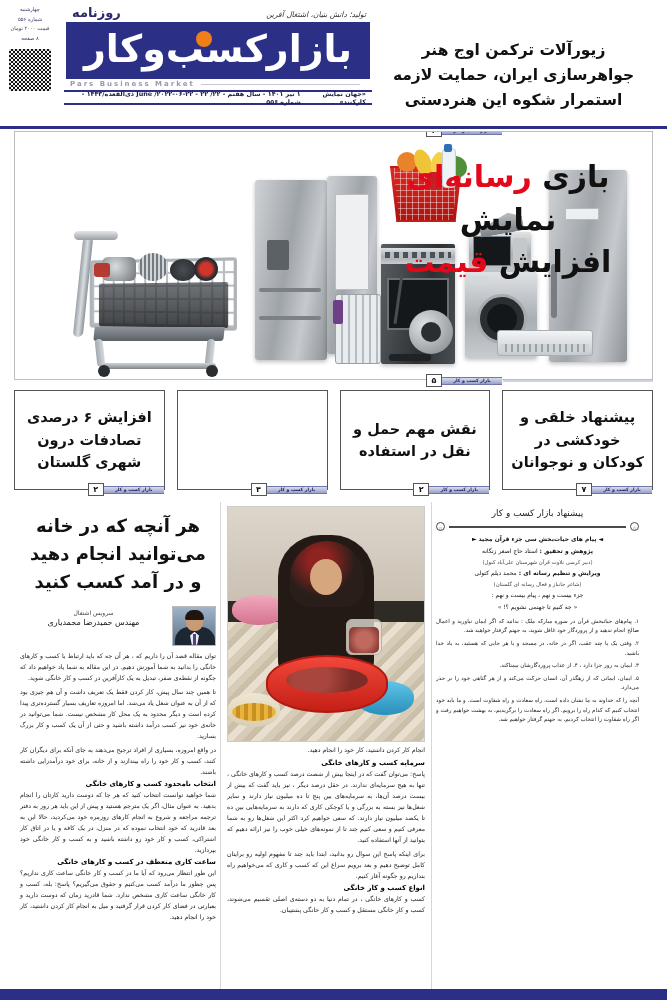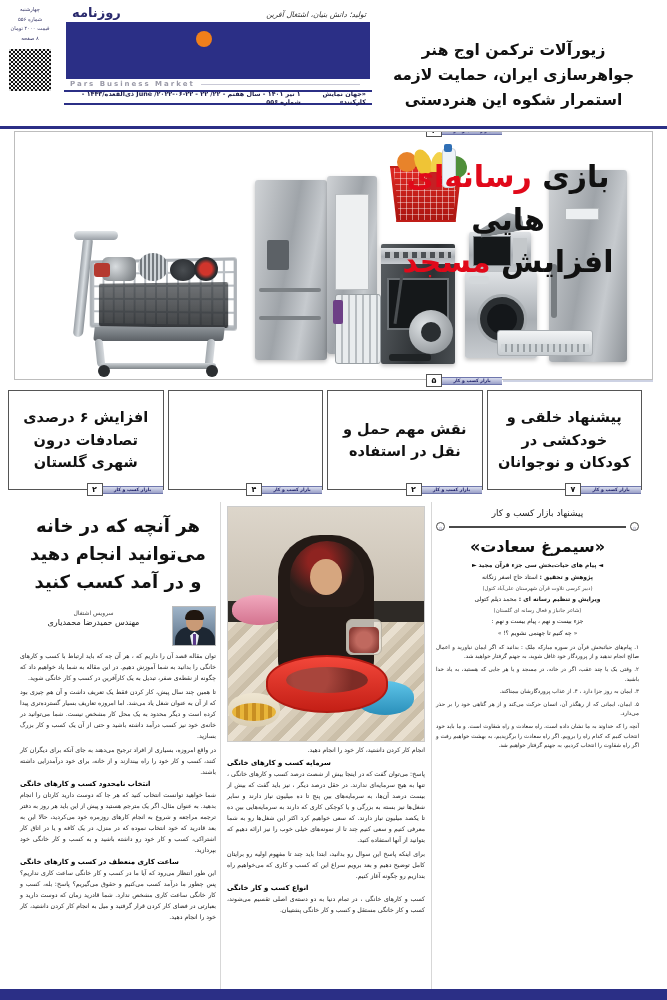--- a/index.html
+++ b/index.html
@@ -116,21 +116,21 @@
   .ap{ position:absolute; }
   .fridge{
     background:linear-gradient(100deg,#cfd2d5,#9fa4a9 45%,#c6cace 70%,#8d9297);
     border-radius:3px; box-shadow:inset 0 0 0 1px #8a8f94;
   }
   .dark{ background:linear-gradient(100deg,#5a5f63,#2d3134 60%,#4a4f53); }
   .metal{ background:linear-gradient(180deg,#dfe2e5,#a9aeb3 55%,#c8ccd0); }
   .shadow-b{ box-shadow:0 2px 4px rgba(0,0,0,.25); }
 
   
-  .boxrow{ position:absolute; left:8px; top:390px; width:639px; height:108px; display:flex; flex-direction:row-reverse; gap:4px;}
+  .boxrow{ position:absolute; left:14px; top:390px; width:639px; height:108px; display:flex; flex-direction:row-reverse; gap:12px;}
   .hbox{
     position:relative; width:155.5px; height:100px; border:1px solid #555; background:#fff;
     display:flex; align-items:center; justify-content:center; padding:6px 8px;
   }
   .hbox p{
     font-size:14.5px; font-weight:bold; line-height:1.55; text-align:center; color:#111;
   }
 
   
   .bottom{ position:absolute; left:14px; top:502px; width:639px; height:487px; display:flex; flex-direction:row-reverse; }
@@ -193,21 +193,21 @@
   .ph-bowl-yel{ position:absolute; left:0px; bottom:14px; width:52px; height:34px;
     background:linear-gradient(#efe6d2,#d9cdb2); border-radius:50%/46%; }
   .ph-yel-in{ position:absolute; left:4px; bottom:20px; width:44px; height:18px;
     background:repeating-linear-gradient(90deg,#e8b53a 0 4px,#c98f22 4px 8px); border-radius:50%; }
   .ph-jar{ position:absolute; left:118px; top:112px; width:36px; height:36px;
     background:rgba(230,225,215,.78); border:1px solid #b9b2a4; border-radius:6px; }
   .ph-jar-in{ position:absolute; left:121px; top:120px; width:30px; height:26px;
     background:radial-gradient(circle,#c0695f 0 40%,#8d3f38 80%); border-radius:5px; }
 
   .cap{ font-size:6.2px; line-height:1.75; text-align:justify; color:#1a1a1a; padding-top:3px; }
-  .bold-sub{ font-size:7px; font-weight:bold; color:#000; padding:3px 0 1px; text-align:left; }
+  .bold-sub{ font-size:7px; font-weight:bold; color:#000; padding:3px 0 1px; text-align:right; }
   .body-txt{ font-size:6.2px; line-height:1.78; text-align:justify; color:#1a1a1a; }
   .tiny{ font-size:5.6px; line-height:1.72; text-align:justify; color:#1a1a1a; }
   .attr{ font-size:6px; line-height:1.95; text-align:center; color:#111; }
   .attr b{ font-weight:bold; }
   .attr .par{ color:#444; font-size:5.4px; }
   .bullet{ font-size:6px; text-align:center; color:#111; font-weight:bold; }
 
   
   .footer{ position:absolute; left:0; bottom:0; width:667px; height:11px; background:#2b2f86; }
 </style>
@@ -226,20 +226,21 @@
       <div class="qr"></div>
     </div>
 
     <div class="mh-center">
       <div class="logo-wrap">
         <div class="logo-top">
           <div class="logo-rooz">روزنامه</div>
           <div class="logo-slogan">تولید؛ دانش بنیان، اشتغال آفرین</div>
         </div>
         <div class="logo-box">
+          <div class="logo-ar">بازارکسب‌وکار</div>
           <div class="logo-dot"></div>
         </div>
         <div class="logo-sub">
           <div class="logo-en">Pars Business Market</div>
           <div class="logo-line"></div>
         </div>
         <div class="dateline">
           <div>۱ تیر ۱۴۰۱ - سال هفتم - ۲۲/ June /۲۰۲۲-۰۶-۲۲ - ۲۲ ذی‌القعده/۱۴۴۳ - شماره ۵۵۶</div>
           <div>«جهان نمایش کارکنند»</div>
         </div>
@@ -325,23 +326,23 @@
            transform:perspective(200px) rotateY(-7deg);"></div>
       <div style="position:absolute;left:24px;top:104px;width:130px;height:14px;background:linear-gradient(#8e9499,#5c6166);transform:skewX(-6deg);border-radius:0 0 3px 3px;"></div>
       <div style="position:absolute;left:26px;top:116px;width:8px;height:28px;background:linear-gradient(90deg,#a2a8ad,#d6dade);transform:skewX(6deg);border-radius:4px;"></div>
       <div style="position:absolute;left:136px;top:116px;width:8px;height:28px;background:linear-gradient(90deg,#a2a8ad,#d6dade);transform:skewX(-6deg);border-radius:4px;"></div>
       <div style="position:absolute;left:30px;top:140px;width:116px;height:6px;background:linear-gradient(#cfd4d8,#7f8589);border-radius:3px;"></div>
       <div style="position:absolute;left:28px;top:142px;width:12px;height:12px;background:#2b2e31;border-radius:50%;"></div>
       <div style="position:absolute;left:136px;top:142px;width:12px;height:12px;background:#2b2e31;border-radius:50%;"></div>
     </div>
 
     <div class="hero-title">
-      <span>بازی </span><span class="red">رسانه‌ای </span><span>هایی</span>
+      <span>بازی </span><span class="red">رسانه‌ای </span><span>نمایش</span>
       <span class="l2">
-        <span>افزایش </span><span class="red">مسجد</span>
+        <span>افزایش </span><span class="red">قیمت</span>
       </span>
     </div>
 
     <div class="tab" style="right:-1px;top:-8px;">
       <div class="tab-num">۳</div>
       <div class="tab-rib">
           <span>بازار کسب و کار</span>
         </div>
       <div class="tab-tail"></div>
     </div>
@@ -453,21 +454,20 @@
       <div class="body-txt">کسب و کارهای خانگی ، در تمام دنیا به دو دسته‌ی اصلی تقسیم می‌شوند، کسب و کار خانگی مستقل و کسب و کار خانگی پشتیبان.</div>
     </div>
 
     <div class="col-left">
       <div class="sec-title">پیشنهاد بازار کسب و کار</div>
       <div class="sep">
         <div class="dot">۞</div>
         <div class="ln"></div>
         <div class="dot">۞</div>
       </div>
-      <div class="mid-title">«سیمرغ سعادت»</div>
       <div class="bullet">◄ پیام های حیات‌بخش سی جزء قرآن مجید ►</div>
 
       <div class="attr" style="margin-top:3px;">
         <b>پژوهش و تحقیق :</b>
         <span>استاد حاج اصغر زنگانه</span>
         <div class="par">(دبیر کرسی تلاوت قرآن شهرستان علی‌آباد کتول)</div>
       </div>
       <div class="attr">
         <b>ویرایش و تنظیم رسانه ای :</b>
         <span>محمد دیلم کتولی</span>

